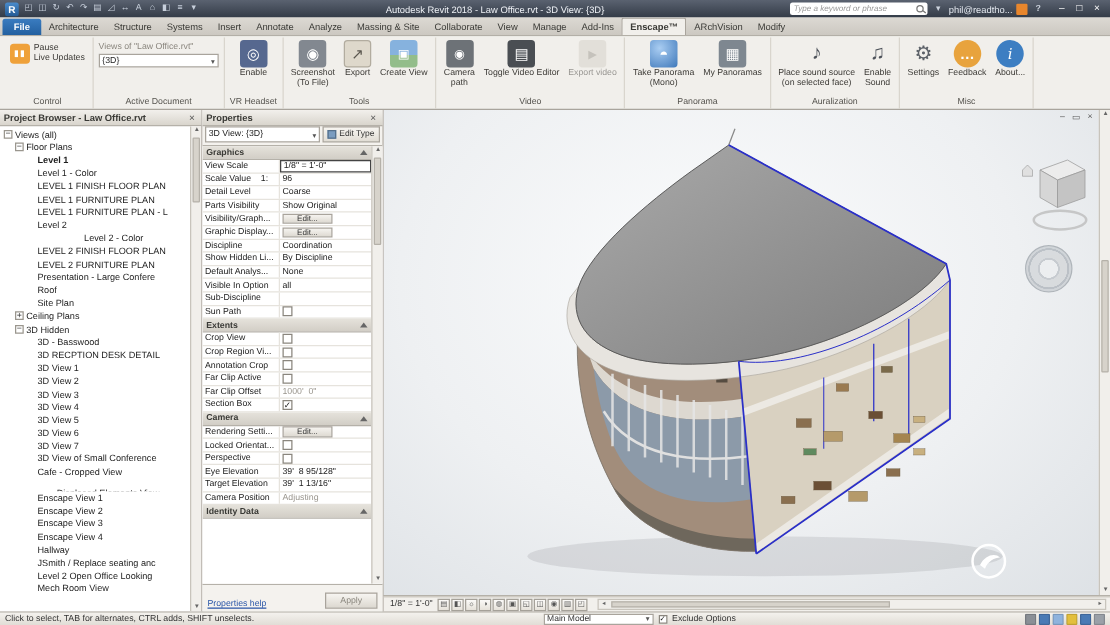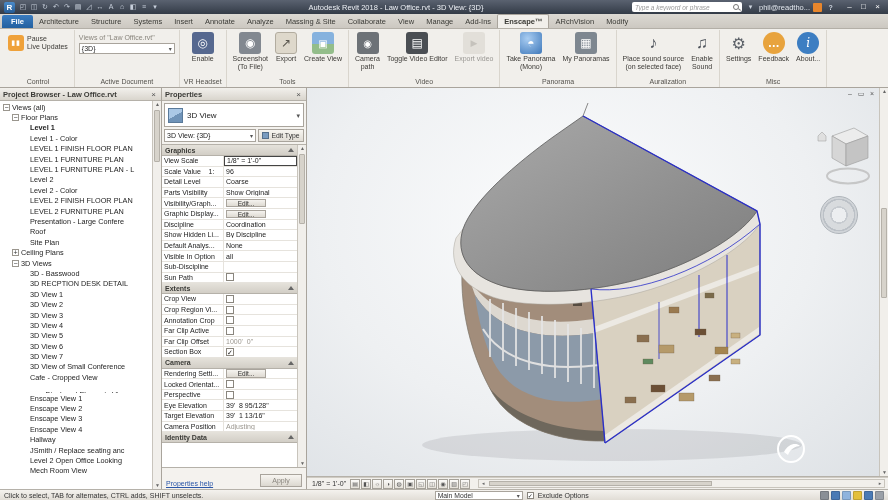--- a/index.html
+++ b/index.html
@@ -402,21 +402,21 @@
             <span class="tlbl">LEVEL 1 FURNITURE PLAN</span>
           </div>
           <div class="trow" style="padding-left: 21px;">
             <span class="texp none"></span>
             <span class="tlbl">LEVEL 1 FURNITURE PLAN - L</span>
           </div>
           <div class="trow" style="padding-left: 21px;">
             <span class="texp none"></span>
             <span class="tlbl">Level 2</span>
           </div>
-          <div class="trow" style="padding-left: 21px;">
+          <div class="trow" style="padding-left: 21px; justify-content: center;">
             <span class="texp none"></span>
             <span class="tlbl">Level 2 - Color</span>
           </div>
           <div class="trow" style="padding-left: 21px;">
             <span class="texp none"></span>
             <span class="tlbl">LEVEL 2 FINISH FLOOR PLAN</span>
           </div>
           <div class="trow" style="padding-left: 21px;">
             <span class="texp none"></span>
             <span class="tlbl">LEVEL 2 FURNITURE PLAN</span>
@@ -432,21 +432,21 @@
           <div class="trow" style="padding-left: 21px;">
             <span class="texp none"></span>
             <span class="tlbl">Site Plan</span>
           </div>
           <div class="trow" style="padding-left: 12px;">
             <span class="texp">+</span>
             <span class="tlbl">Ceiling Plans</span>
           </div>
           <div class="trow" style="padding-left: 12px;">
             <span class="texp">−</span>
-            <span class="tlbl">3D Views</span>
+            <span class="tlbl">3D Hidden</span>
           </div>
           <div class="trow" style="padding-left: 21px;">
             <span class="texp none"></span>
             <span class="tlbl">3D - Basswood</span>
           </div>
           <div class="trow" style="padding-left: 21px;">
             <span class="texp none"></span>
             <span class="tlbl">3D RECPTION DESK DETAIL</span>
           </div>
           <div class="trow" style="padding-left: 21px;">
@@ -521,25 +521,20 @@
             <span class="texp none"></span>
             <span class="tlbl">Mech Room View</span>
           </div>
         </div>
     </div>
 
     <div class="props">
       <div class="panel-hd">
         <span>Properties</span>
         <span class="x"></span>
-      </div>
-      <div class="type-sel">
-        <span class="cube-ic"></span>
-        <span class="ts-text">3D View</span>
-        <span class="ts-arr"></span>
       </div>
       <div class="inst-row">
         <div class="inst-combo">
           <span>3D View: {3D}</span>
           <span class="arr"></span>
         </div>
         <div class="edit-type">
           <span class="et-ic"></span>
           <span>Edit Type</span>
         </div>

